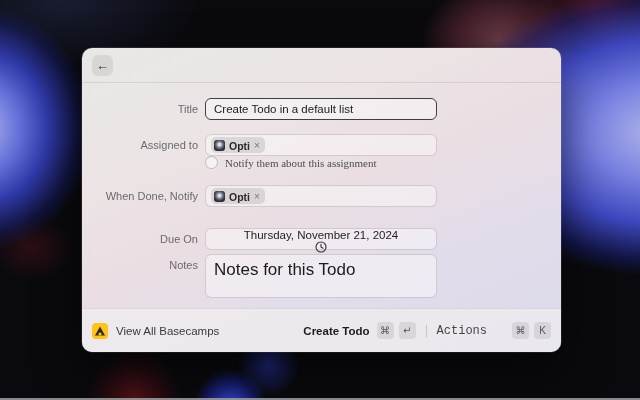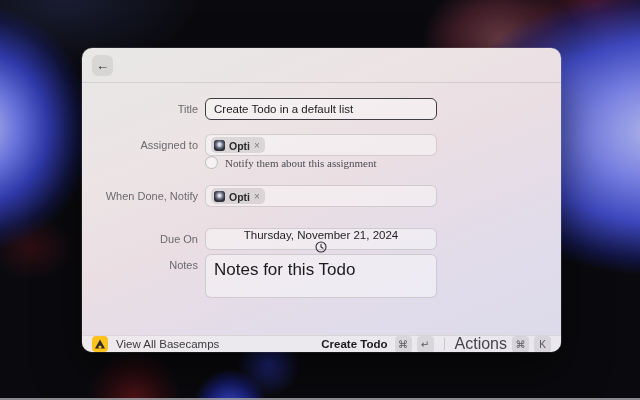--- a/index.html
+++ b/index.html
@@ -88,34 +88,34 @@
     font-size: 11px; line-height: 14px; color: #4c4c50;
   }
   .datefield { display: flex; align-items: center; padding: 0 8px; cursor: pointer; flex-direction: column; }
   .date-text { flex: 1; font-size: 11.5px; color: #1e1e20; }
   .clock-icon { display: flex; align-items: center; }
   .notes {
     height: 44px; padding: 4px 8px; font-size: 17px; color: #1b1b1d;
     resize: none; outline: none; line-height: 1.35;
   }
   .panel-footer {
-    position: absolute; left: 0; right: 0; bottom: 0; height: 17px;
+    position: absolute; left: 0; right: 0; bottom: 0; height: 44px;
     border-top: 1px solid rgba(0,0,0,0.08);
     background: rgba(241,240,239,0.65);
     display: flex; align-items: center; padding: 0 10px; gap: 8px;
   }
   .bc-icon { width: 16px; height: 16px; display: block; flex: 0 0 auto; }
   .f-btn {
     border: 0; background: none; padding: 0; cursor: pointer;
     font-family: inherit;
   }
   .f-link { font-size: 11.5px; color: #3a3a3e; }
   .f-right { margin-left: auto; display: flex; align-items: center; gap: 5px; justify-content: flex-end; }
   .f-primary { font-size: 11.5px; font-weight: bold; color: #1c1c1e; margin-right: 2px; }
-  .f-secondary { font-size: 16px; color: #454549; margin-right: 0; }
+  .f-secondary { font-size: 12px; color: #454549; margin-right: 20px; font-family: Liberation Mono, monospace; }
   .kbd {
     width: 17px; height: 17px; border-radius: 4px;
     background: rgba(0,0,0,0.08); color: #57575b;
     font-size: 10px; line-height: 17px; text-align: center;
     display: inline-block;
   }
   .f-sep { width: 1px; height: 12px; background: rgba(0,0,0,0.15); margin: 0 5px; }
 </style>
 </head>
 <body>

